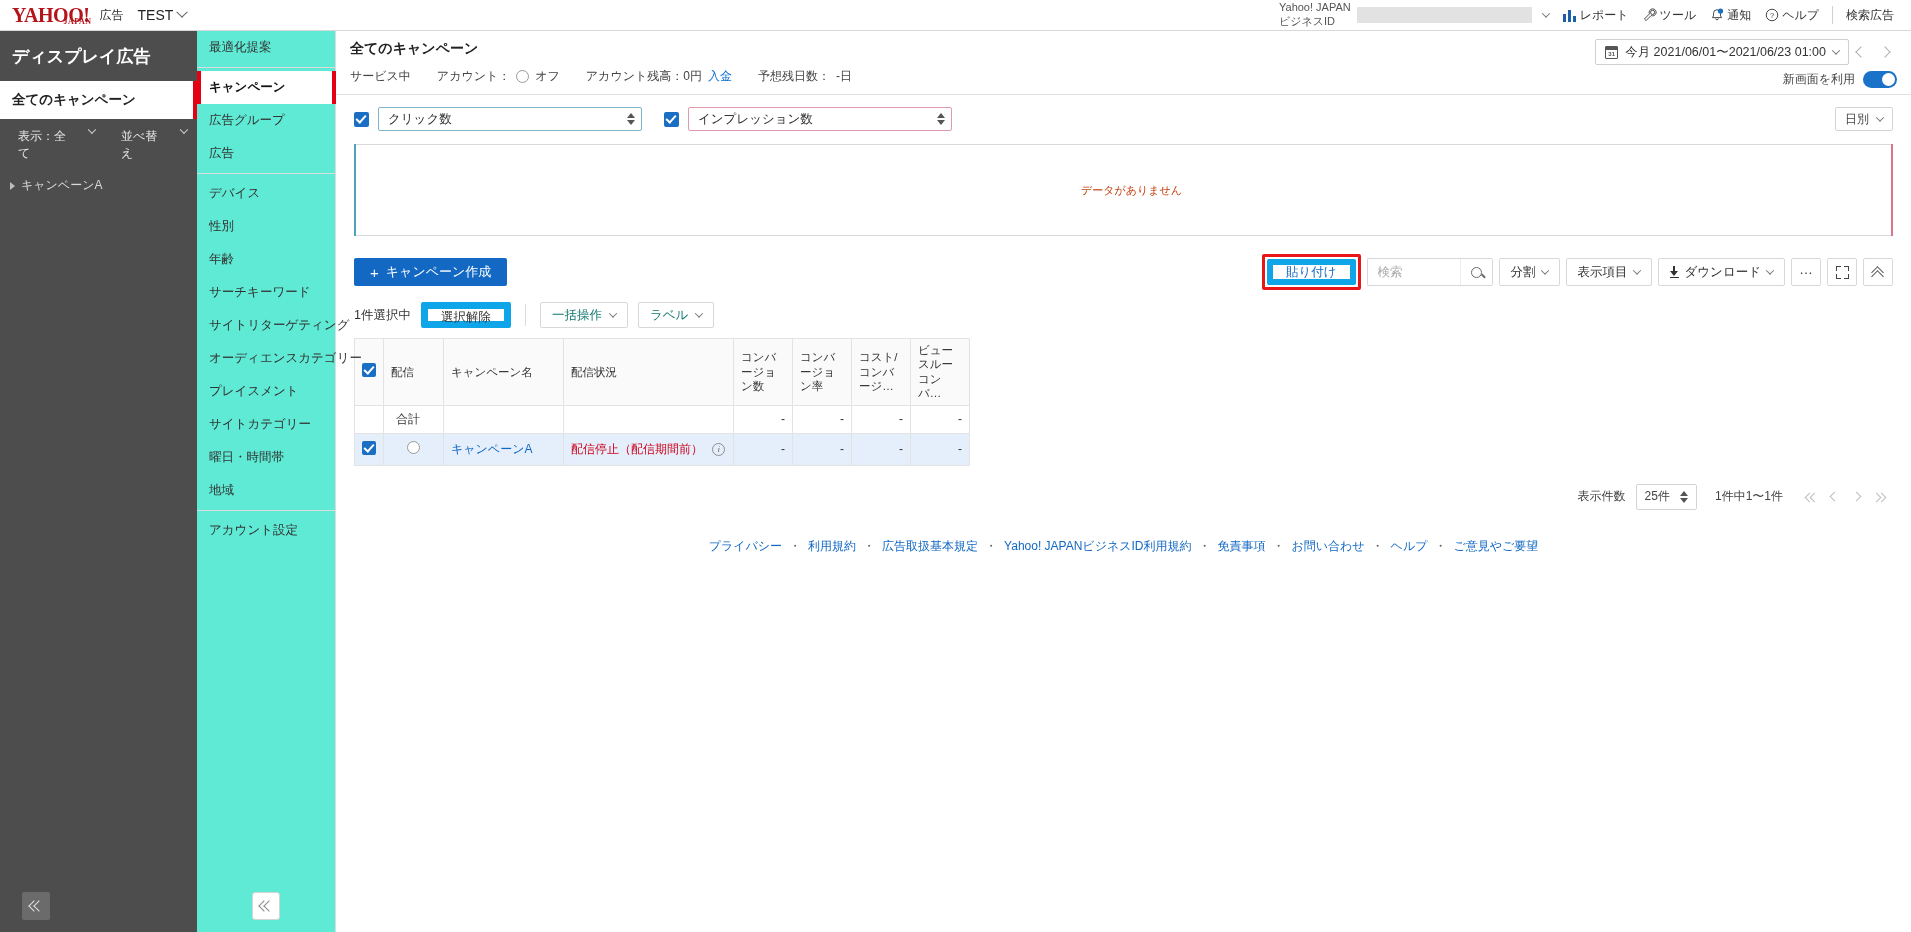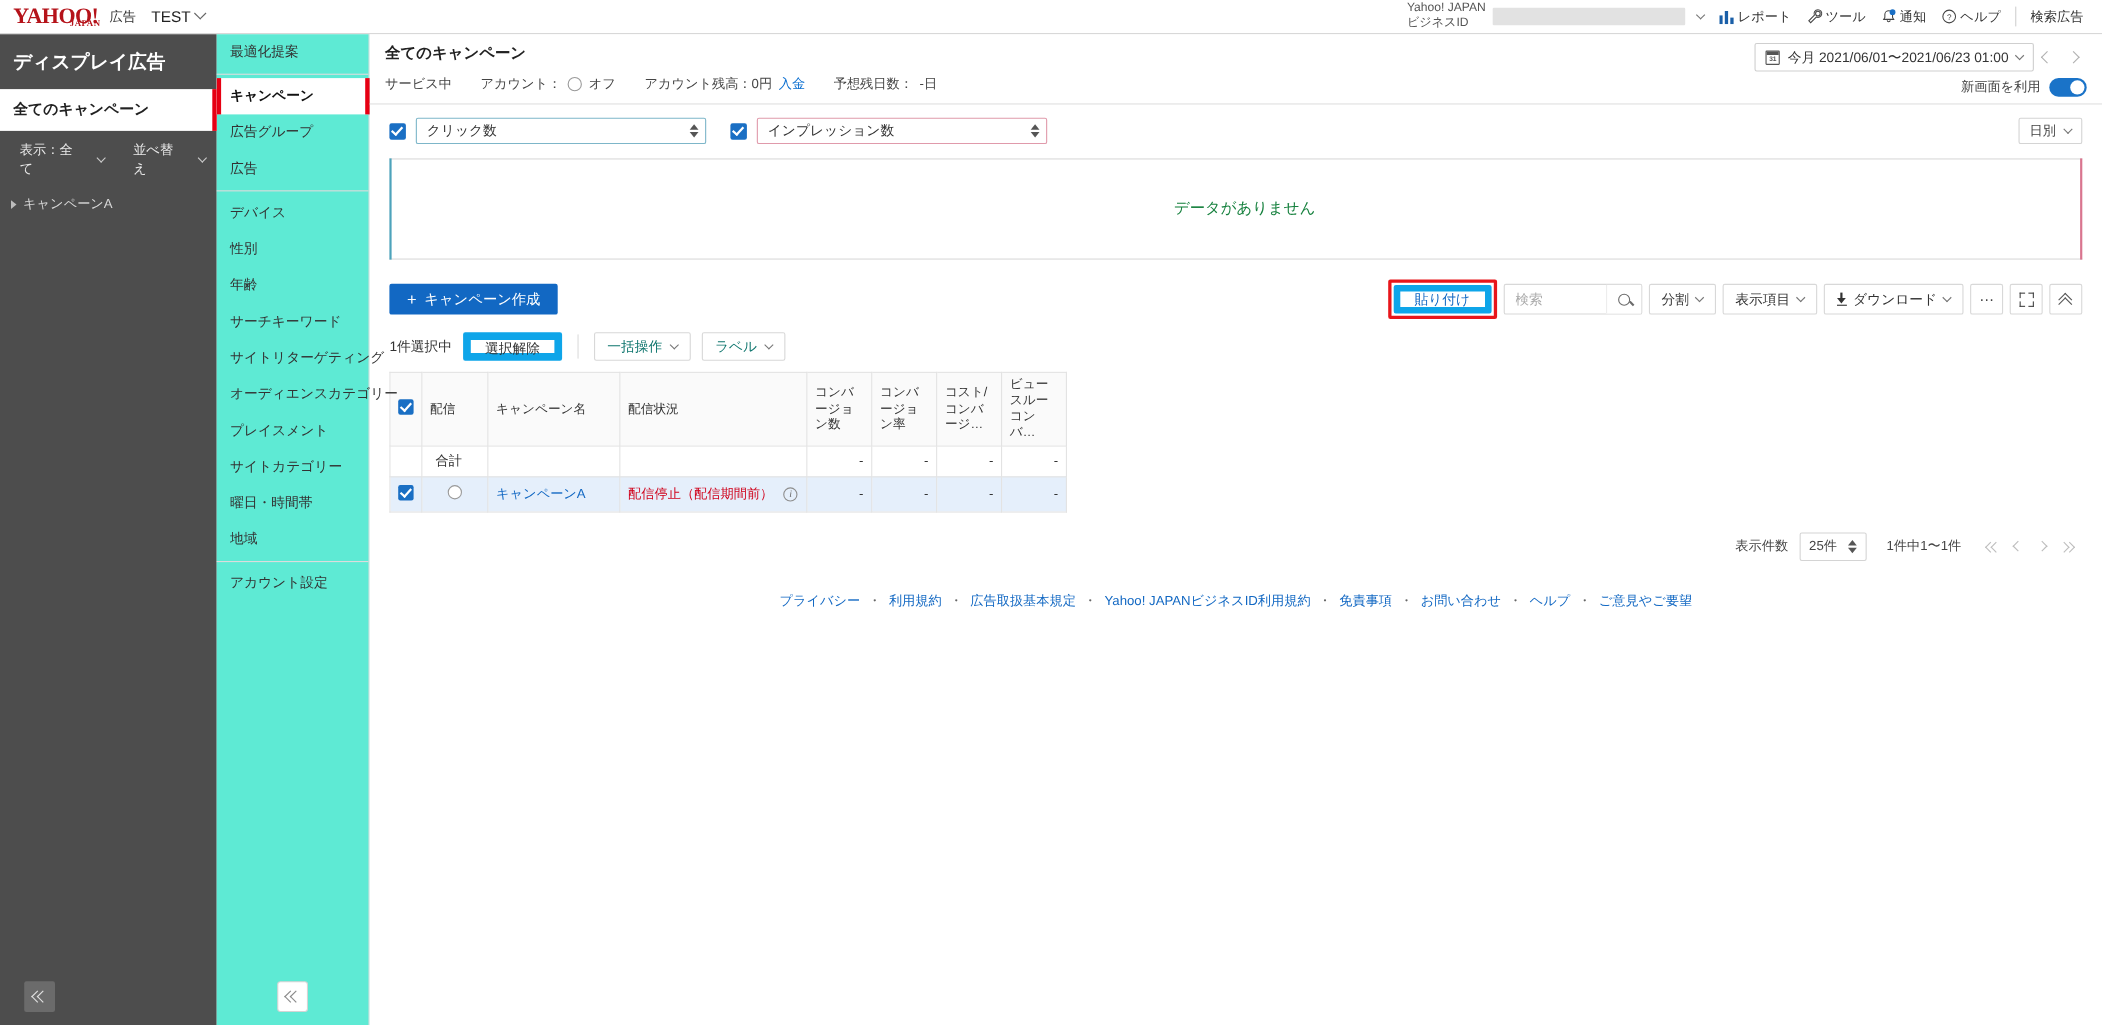--- a/index.html
+++ b/index.html
@@ -69,21 +69,21 @@
   .sb-allcamp {
     background: #fff; color: #222; font-size: 13.5px; font-weight: bold;
     padding: 10px 12px; position: relative;
   }
   .sb-allcamp::after {
     content:""; position:absolute; right:0; top:0; bottom:0; width:4px; background:#e60013;
   }
   .sb-filters {
     display: flex; gap: 0; padding: 9px 10px 9px 18px; font-size: 12px; color:#e8e8e8;
   }
-  .sb-filter { display:flex; align-items:center; gap:15px; cursor:pointer; }
+  .sb-filter { display:flex; align-items:flex-start; gap:15px; cursor:pointer; }
   .sb-filter + .sb-filter { margin-left: 26px; }
   .chev-lite { display:inline-block; width:6px; height:6px; border-right:1.2px solid #ccc; border-bottom:1.2px solid #ccc; transform: rotate(45deg) translate(-1px,-1px); }
   .sb-tree-item {
     display:flex; align-items:center; gap:6px; font-size:12px;
     color:#d8d8d8; padding:6px 10px 6px 10px; cursor:pointer;
   }
   .tri-right { width:0;height:0;border-left:5px solid #bdbdbd;border-top:4px solid transparent;border-bottom:4px solid transparent; }
   .sb-spacer { flex: 1; }
   .sb-collapse-row { padding: 0 0 12px 22px; }
   .sb-collapse-btn {
@@ -215,21 +215,21 @@
     border-top: 1px solid #d9d9d9; border-bottom: 1px solid #d9d9d9;
   }
   .chart-box::before{
     content:"";position:absolute;left:0;top:-1px;bottom:-1px;width:2px;background:#4da3bb;
   }
   .chart-box::after{
     content:"";position:absolute;right:0;top:-1px;bottom:-1px;width:2px;background:#d9758f;
   }
   .no-data {
     position:absolute;inset:0;display:flex;align-items:center;justify-content:center;
-    font-size:14px;color:#15803d;margin-left:16px;
+    font-size:11px;color:#c2410c;margin-left:16px;
   }
 
   
   .toolbar {
     display:flex; align-items:center; padding: 18px 18px 0 18px;
   }
   .btn-primary {
     background:#1268c3;color:#fff;border:none;height:28px;padding:0 16px;
     font-size:13px;cursor:pointer;border-radius:2px;display:flex;align-items:center;gap:7px;
     font-family:inherit;

